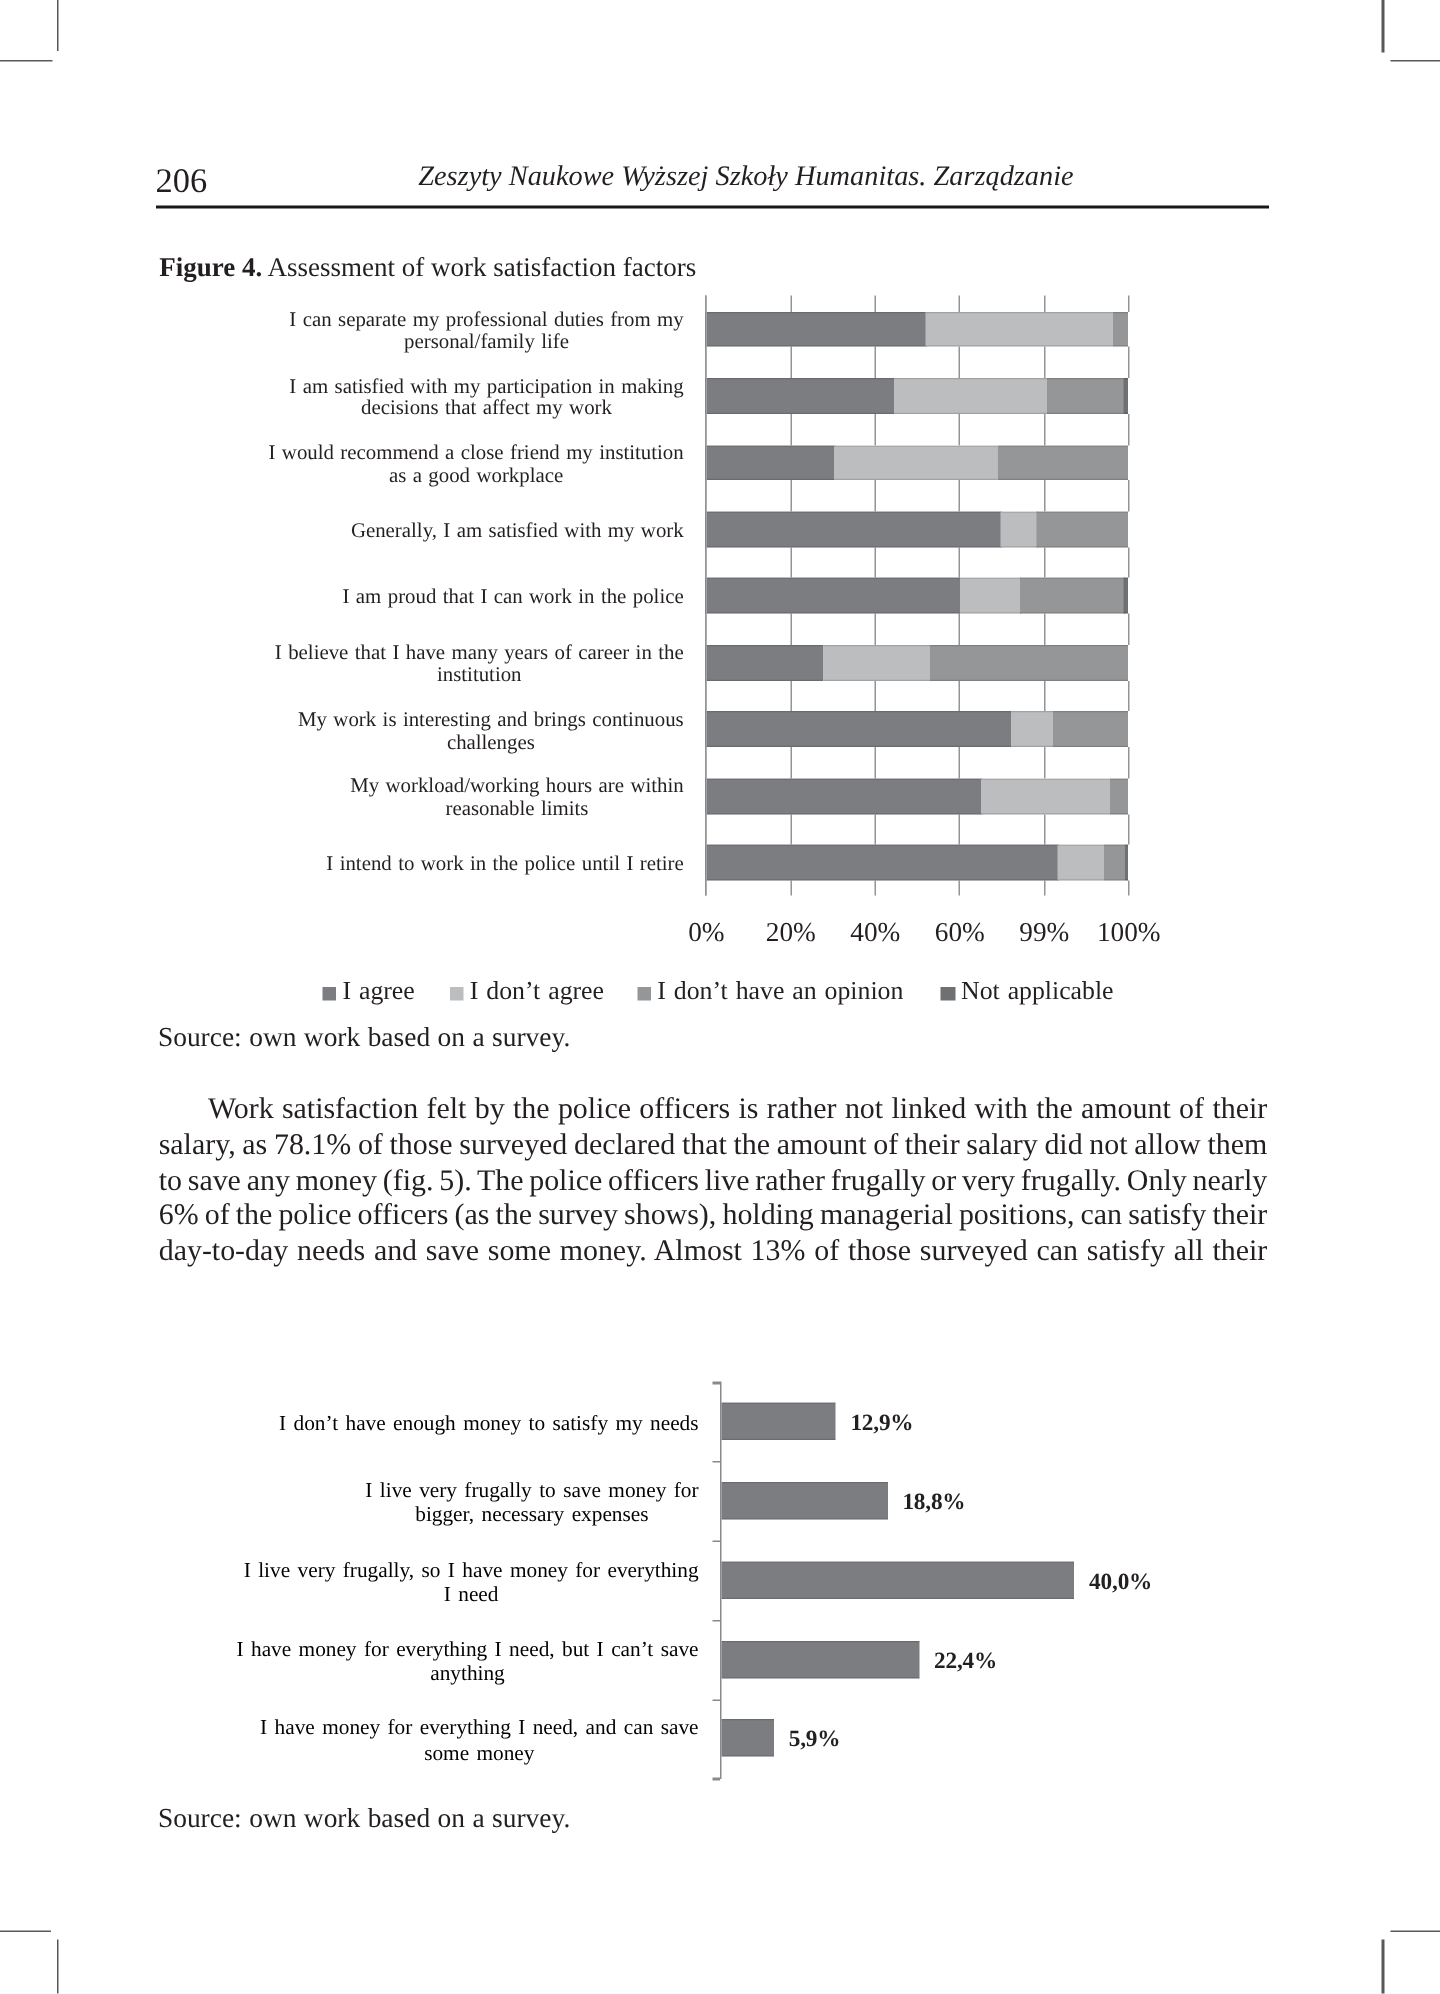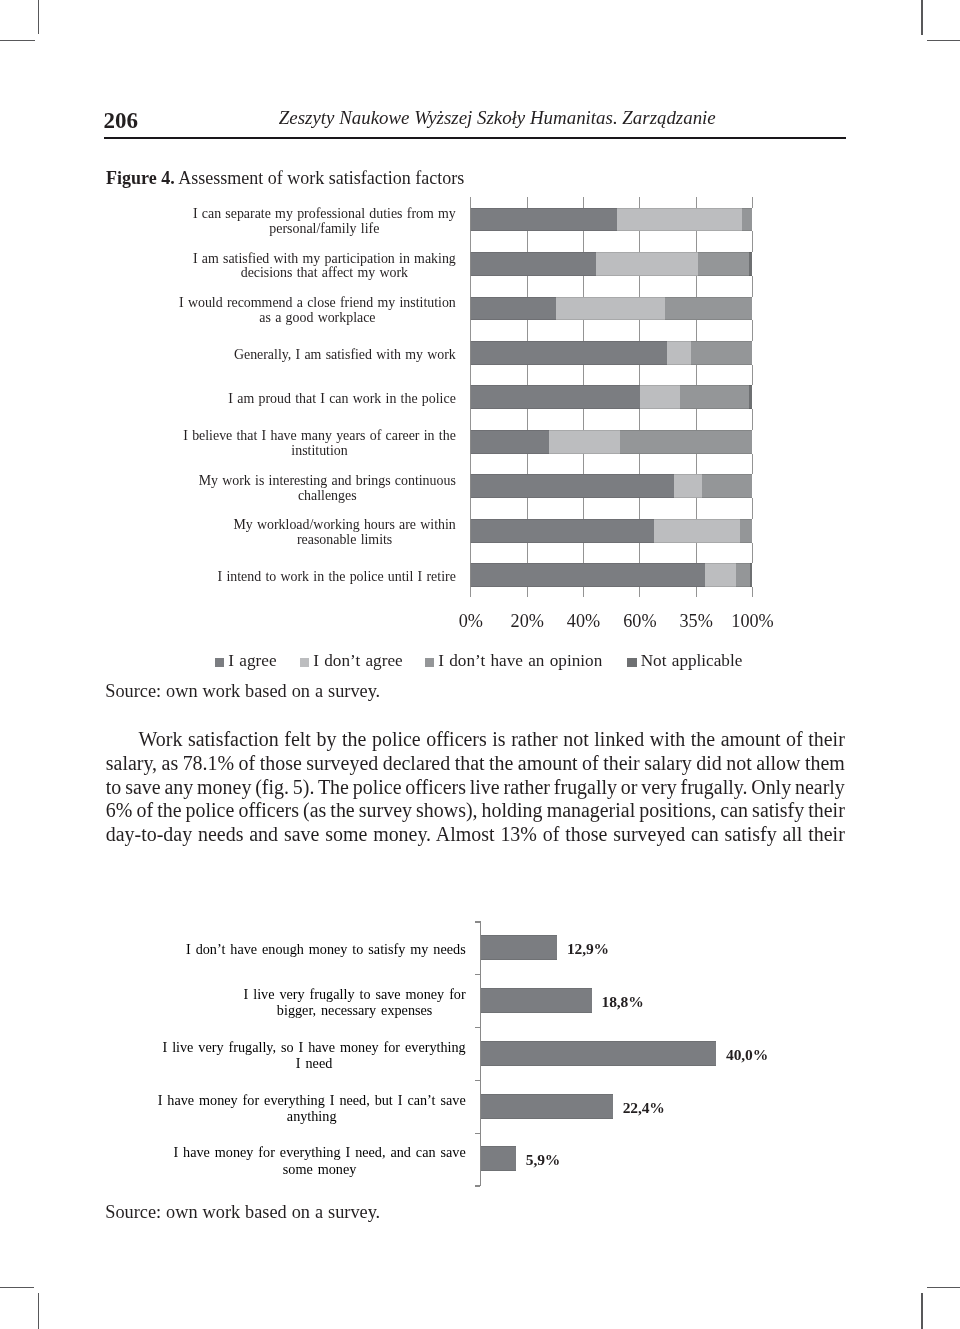--- a/index.html
+++ b/index.html
@@ -10,21 +10,21 @@
   .crop{position:absolute;background:#58585a;}
   #cm-tl-v{left:38px;top:0;width:1.2px;height:34px;}
   #cm-tl-h{left:0;top:40px;width:34.5px;height:1.3px;}
   #cm-tr-v{left:921.3px;top:0;width:1.3px;height:35px;}
   #cm-tr-h{left:927px;top:40px;width:33px;height:1.3px;}
   #cm-bl-h{left:0;top:1287px;width:34px;height:1.3px;}
   #cm-bl-v{left:38.2px;top:1293px;width:1.2px;height:36px;}
   #cm-br-h{left:927px;top:1287px;width:33px;height:1.3px;}
   #cm-br-v{left:921.3px;top:1293px;width:1.3px;height:36px;}
 
-  #pageno{position:absolute;left:103.6px;top:110.1px;font-size:23px;line-height:21px;font-weight:bold;}
+  #pageno{position:absolute;left:103.6px;top:110.1px;font-size:23px;line-height:21px;}
   #runhead{position:absolute;left:126.3px;top:107.5px;width:742px;text-align:center;
            font-style:italic;font-size:18.9px;line-height:19px;}
   #headrule{position:absolute;left:103.8px;top:137.4px;width:742.2px;height:2.1px;background:#19171a;}
 
   .figcap{position:absolute;font-size:18.0px;line-height:20px;white-space:nowrap;}
   .figcap b{font-weight:bold;}
   #fig4cap{left:106.1px;top:167.7px;text-align:right;}
   #fig5cap{left:106.7px;top:893.0px;letter-spacing:-0.07px;}
   .srcnote{position:absolute;font-size:18.3px;line-height:20px;white-space:nowrap;word-spacing:0.4px;}
   #src1{left:105.3px;top:680.6px;}
@@ -201,21 +201,21 @@
         <div class="f4lab" style="left: 120px; width: 335.8px; top: 429.324px;"><span><div>I believe that I have many years of career in the</div><div>institution</div></span></div>
         <div class="f4lab" style="left: 120px; width: 335.8px; top: 473.769px;"><span><div>My work is interesting and brings continuous</div><div>challenges</div></span></div>
         <div class="f4lab" style="left: 120px; width: 335.8px; top: 518.213px;"><span><div>My workload/working hours are within</div><div>reasonable limits</div></span></div>
         <div class="f4lab" style="left: 120px; width: 335.8px; top: 570.068px;"><span><div>I intend to work in the police until I retire</div></span></div>
       </div>
     <div id="f4-xlabs">
         <div class="f4xlab" style="left: 425.9px; width: 90px; top: 611.5px;">0%</div>
         <div class="f4xlab" style="left: 482.22px; width: 90px; top: 611.5px;">20%</div>
         <div class="f4xlab" style="left: 538.54px; width: 90px; top: 611.5px;">40%</div>
         <div class="f4xlab" style="left: 594.86px; width: 90px; top: 611.5px;">60%</div>
-        <div class="f4xlab" style="left: 651.18px; width: 90px; top: 611.5px;">35%</div>
+        <div class="f4xlab" style="left: 651.18px; width: 90px; top: 611.5px;">99%</div>
         <div class="f4xlab" style="left: 707.5px; width: 90px; top: 611.5px;">100%</div>
       </div>
     <div id="f4legend">
         <div class="lgitem" style="left: 0px;"><span class="lgsw" style="background: rgb(123, 125, 129);"></span><span>I agree</span></div>
         <div class="lgitem" style="left: 84.9px;"><span class="lgsw" style="background: rgb(188, 189, 191);"></span><span>I don’t agree</span></div>
         <div class="lgitem" style="left: 209.9px;"><span class="lgsw" style="background: rgb(148, 150, 152);"></span><span>I don’t have an opinion</span></div>
         <div class="lgitem" style="left: 412.4px;"><span class="lgsw" style="background: rgb(110, 112, 114);"></span><span>Not applicable</span></div>
       </div>
   </div>
 

